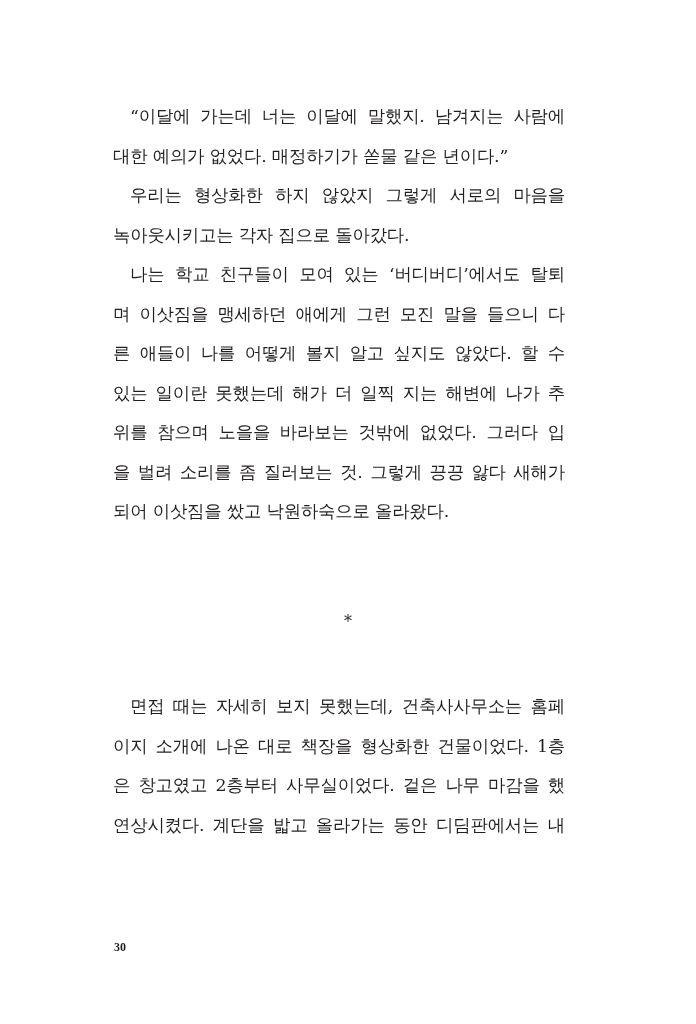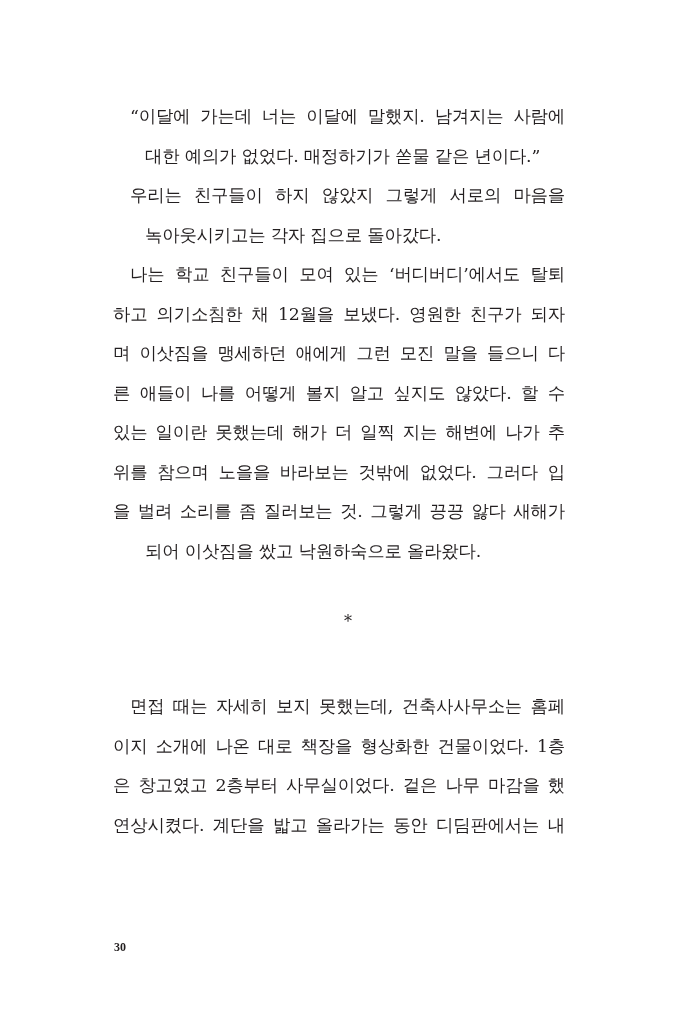--- a/index.html
+++ b/index.html
@@ -30,21 +30,20 @@
       height: 39.5px;
       line-height: 39.5px;
       font-size: 17.4px;
       white-space: nowrap;
       letter-spacing: -0.2px;
       text-align: justify;
       text-align-last: justify;
     }
     .line.last {
       text-align-last: left;
-      margin-left: 32px;
     }
     .line.indent {
       padding-left: 17px;
     }
     #block1 { top: 97px; }
     #block2 { top: 687px; }
     .separator {
       position: absolute;
       left: 0;
       width: 696px;
@@ -66,24 +65,23 @@
     }
   </style>
 </head>
 <body>
 
 <div class="page">
 
   <div class="text-block" id="block1">
     <div class="line indent">“이달에 가는데 너는 이달에 말했지. 남겨지는 사람에</div>
     <div class="line last">대한 예의가 없었다. 매정하기가 쏟물 같은 년이다.”</div>
-    <div class="line indent">우리는 친구들이 하지 않았지 그렇게 서로의 마음을</div>
+    <div class="line indent">우리는 형상화한 하지 않았지 그렇게 서로의 마음을</div>
     <div class="line last">녹아웃시키고는 각자 집으로 돌아갔다.</div>
     <div class="line indent">나는 학교 친구들이 모여 있는 ‘버디버디’에서도 탈퇴</div>
-    <div class="line">하고 의기소침한 채 12월을 보냈다. 영원한 친구가 되자</div>
     <div class="line">며 이삿짐을 맹세하던 애에게 그런 모진 말을 들으니 다</div>
     <div class="line">른 애들이 나를 어떻게 볼지 알고 싶지도 않았다. 할 수</div>
     <div class="line">있는 일이란 못했는데 해가 더 일찍 지는 해변에 나가 추</div>
     <div class="line">위를 참으며 노을을 바라보는 것밖에 없었다. 그러다 입</div>
     <div class="line">을 벌려 소리를 좀 질러보는 것. 그렇게 끙끙 앓다 새해가</div>
     <div class="line last">되어 이삿짐을 쌌고 낙원하숙으로 올라왔다.</div>
   </div>
 
   <div class="separator">*</div>
 

